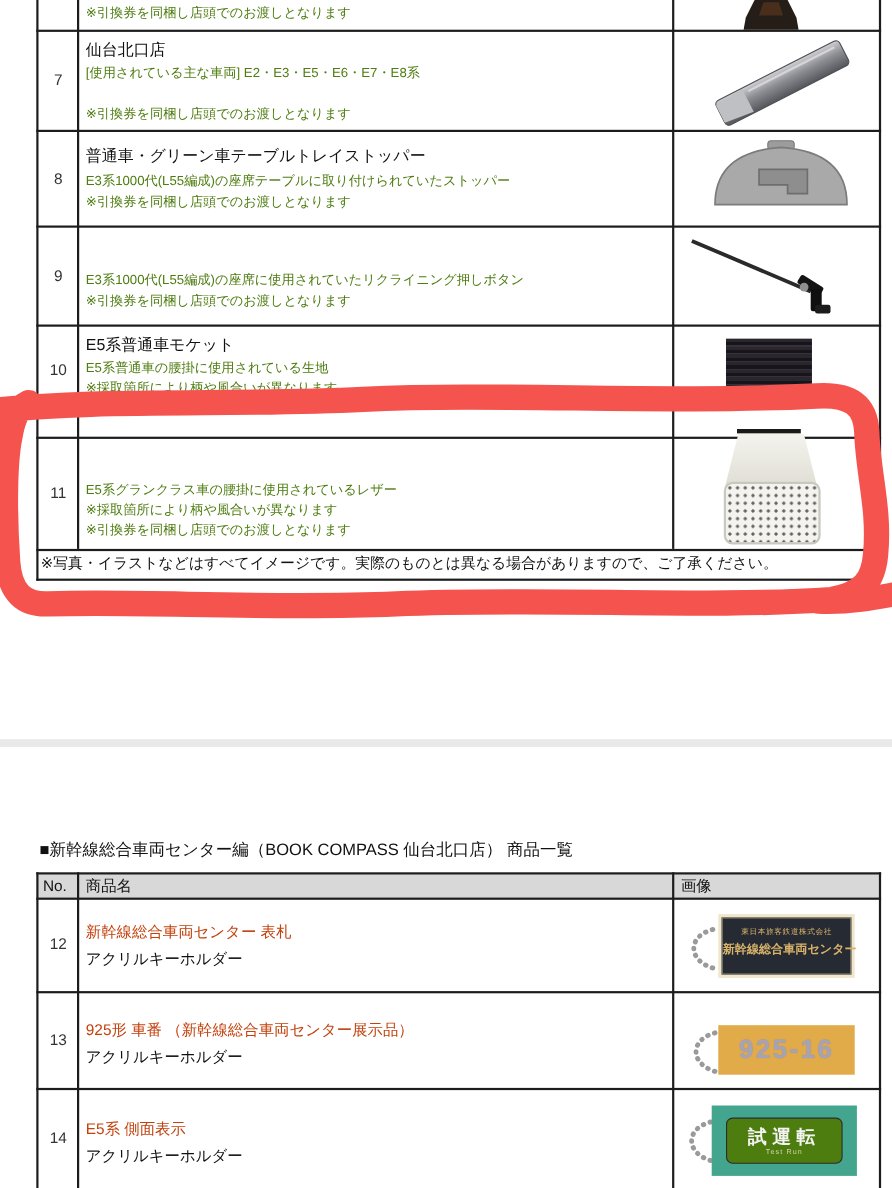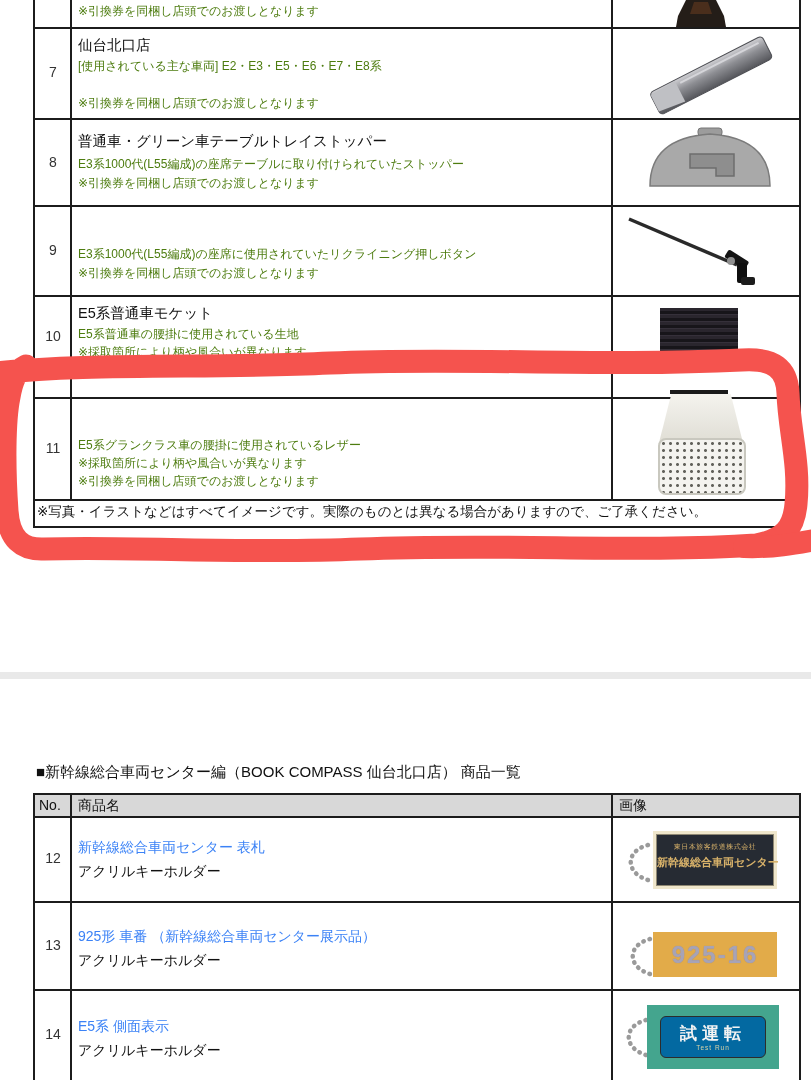--- a/index.html
+++ b/index.html
@@ -3,21 +3,21 @@
 <meta charset="utf-8">
 <style>
   html,body{margin:0;padding:0;background:#ffffff;}
   .page{position:relative;width:811px;height:1080px;background:#ffffff;overflow:hidden;
         font-family:"Liberation Sans","DejaVu Sans",sans-serif;color:#1a1a1a;}
   .hline{position:absolute;background:#1c1c1c;height:2px;}
   .vline{position:absolute;background:#1c1c1c;width:2px;}
   .t-title{position:absolute;left:78px;font-size:14.5px;color:#111;white-space:nowrap;}
   .t-line{position:absolute;left:78px;font-size:12px;color:#4d7c0f;white-space:nowrap;}
   .t-no{position:absolute;left:41px;width:24px;text-align:center;font-size:14px;color:#333;}
-  .l-line1{position:absolute;left:78px;font-size:14px;color:#3b82f6;white-space:nowrap;}
+  .l-line1{position:absolute;left:78px;font-size:14px;color:#c2410c;white-space:nowrap;}
   .l-line2{position:absolute;left:78px;font-size:14px;color:#111;white-space:nowrap;}
   .hdr-cell{position:absolute;font-size:14px;color:#111;}
   .disc{position:absolute;left:37px;top:503px;font-size:13.5px;color:#111;white-space:nowrap;}
   .sec-title{position:absolute;left:36px;top:763px;font-size:15px;color:#111;white-space:nowrap;}
   .sep-band{position:absolute;left:0;top:672px;width:811px;height:7px;background:#e9e9e9;}
   .hdr-bg{position:absolute;left:34px;top:794px;width:765px;height:23px;background:#d8d8d8;}
   .photo{position:absolute;}
   
   .moquette{left:660px;top:308px;width:78px;height:56px;background:#211e24;
     background-image:repeating-linear-gradient(180deg,#2a262e 0 3px,#17151a 3px 6px,#35303a 6px 7px);}
@@ -33,21 +33,21 @@
   
   .plaque{left:653px;top:831px;width:124px;height:58px;background:#efe6cb;padding:3px;box-sizing:border-box;}
   .plaque .inner{width:100%;height:100%;background:#262b33;border:1px solid #8f8873;box-sizing:border-box;text-align:center;}
   .plaque .co{display:block;margin-top:7px;font-size:7px;color:#d8b26a;letter-spacing:0.5px;white-space:nowrap;}
   .plaque .nm{display:block;margin-top:3px;font-size:11px;font-weight:bold;color:#d8b26a;white-space:nowrap;}
   
   .plate{left:653px;top:932px;width:124px;height:45px;background:#e2ab49;display:flex;align-items:center;justify-content:center;}
   .plate .num{font-size:24px;font-weight:bold;color:#a7a3b6;letter-spacing:2px;text-shadow:0 0 1px #8f8b9d;}
   
   .tag{left:647px;top:1005px;width:132px;height:64px;background:#44a58e;display:flex;align-items:center;justify-content:center;}
-  .tag .screen{width:106px;height:42px;background:#0369a1;border-radius:6px;border:1px solid #2c2c2c;text-align:center;box-sizing:border-box;}
+  .tag .screen{width:106px;height:42px;background:#4d7c0f;border-radius:6px;border:1px solid #2c2c2c;text-align:center;box-sizing:border-box;}
   .tag .jp{display:block;margin-top:5px;font-size:17px;font-weight:bold;color:#f3f3f3;letter-spacing:5px;white-space:nowrap;}
   .tag .en{display:block;margin-top:-1px;font-size:6.5px;color:#d9d3a6;letter-spacing:1px;}
   svg{position:absolute;overflow:visible;}
 </style>
 </head>
 <body>
 
 <div class="page">
 
   <div class="hline" style="left:33px;top:27px;width:768px;"></div>

